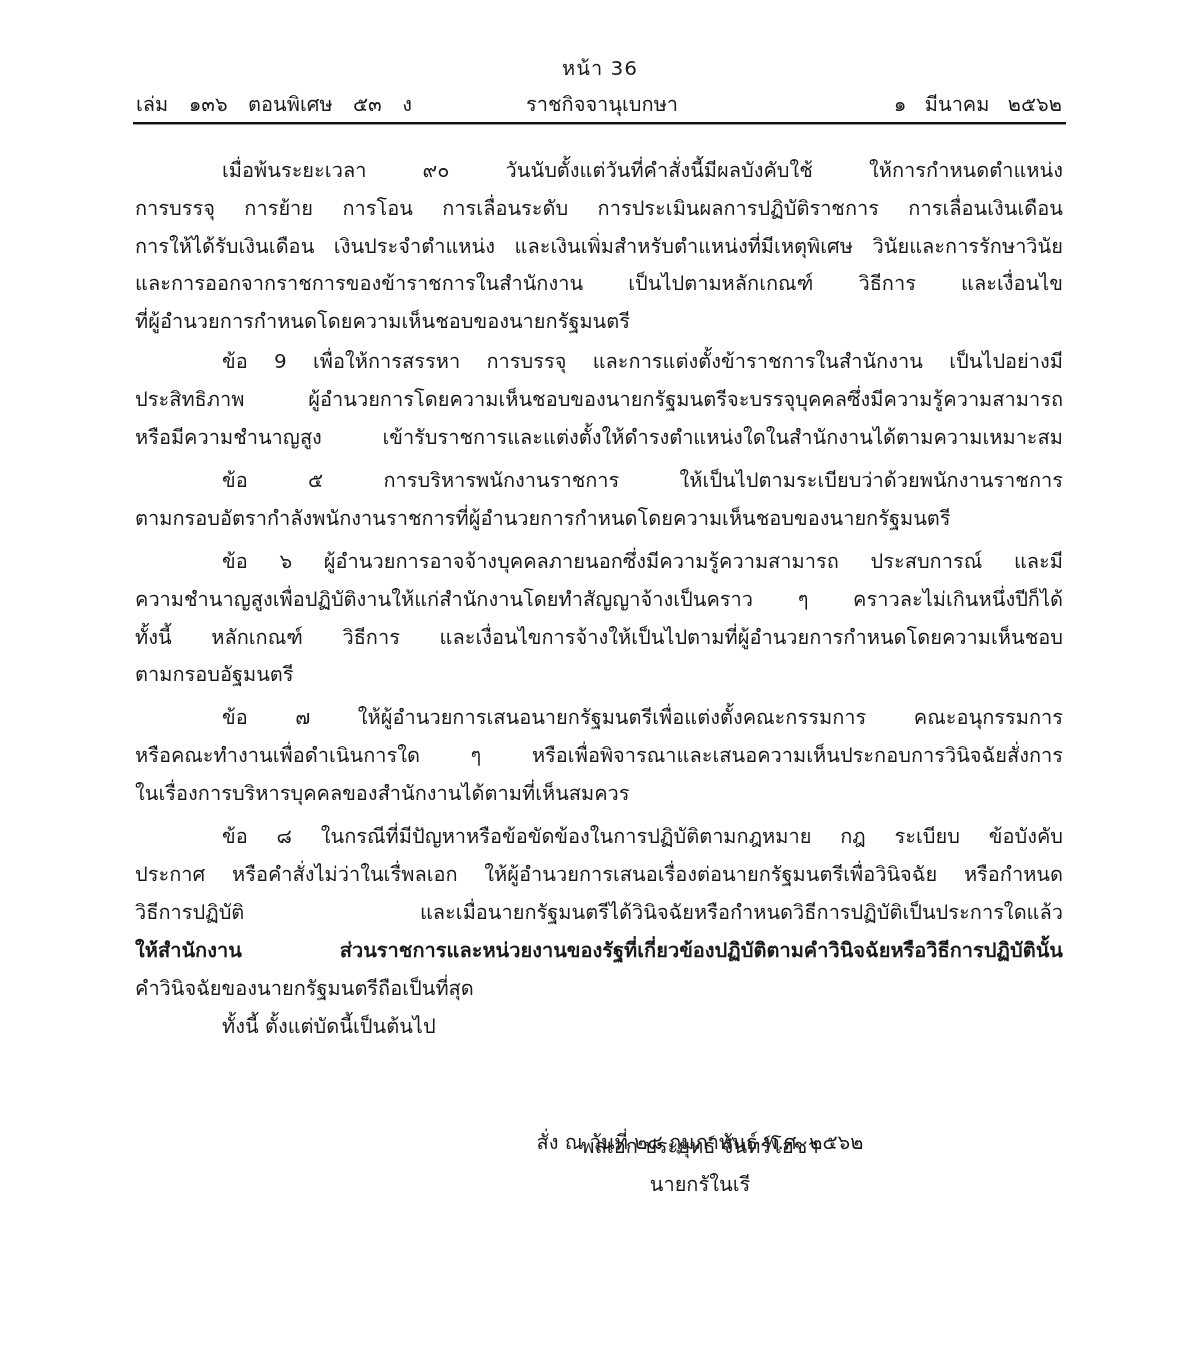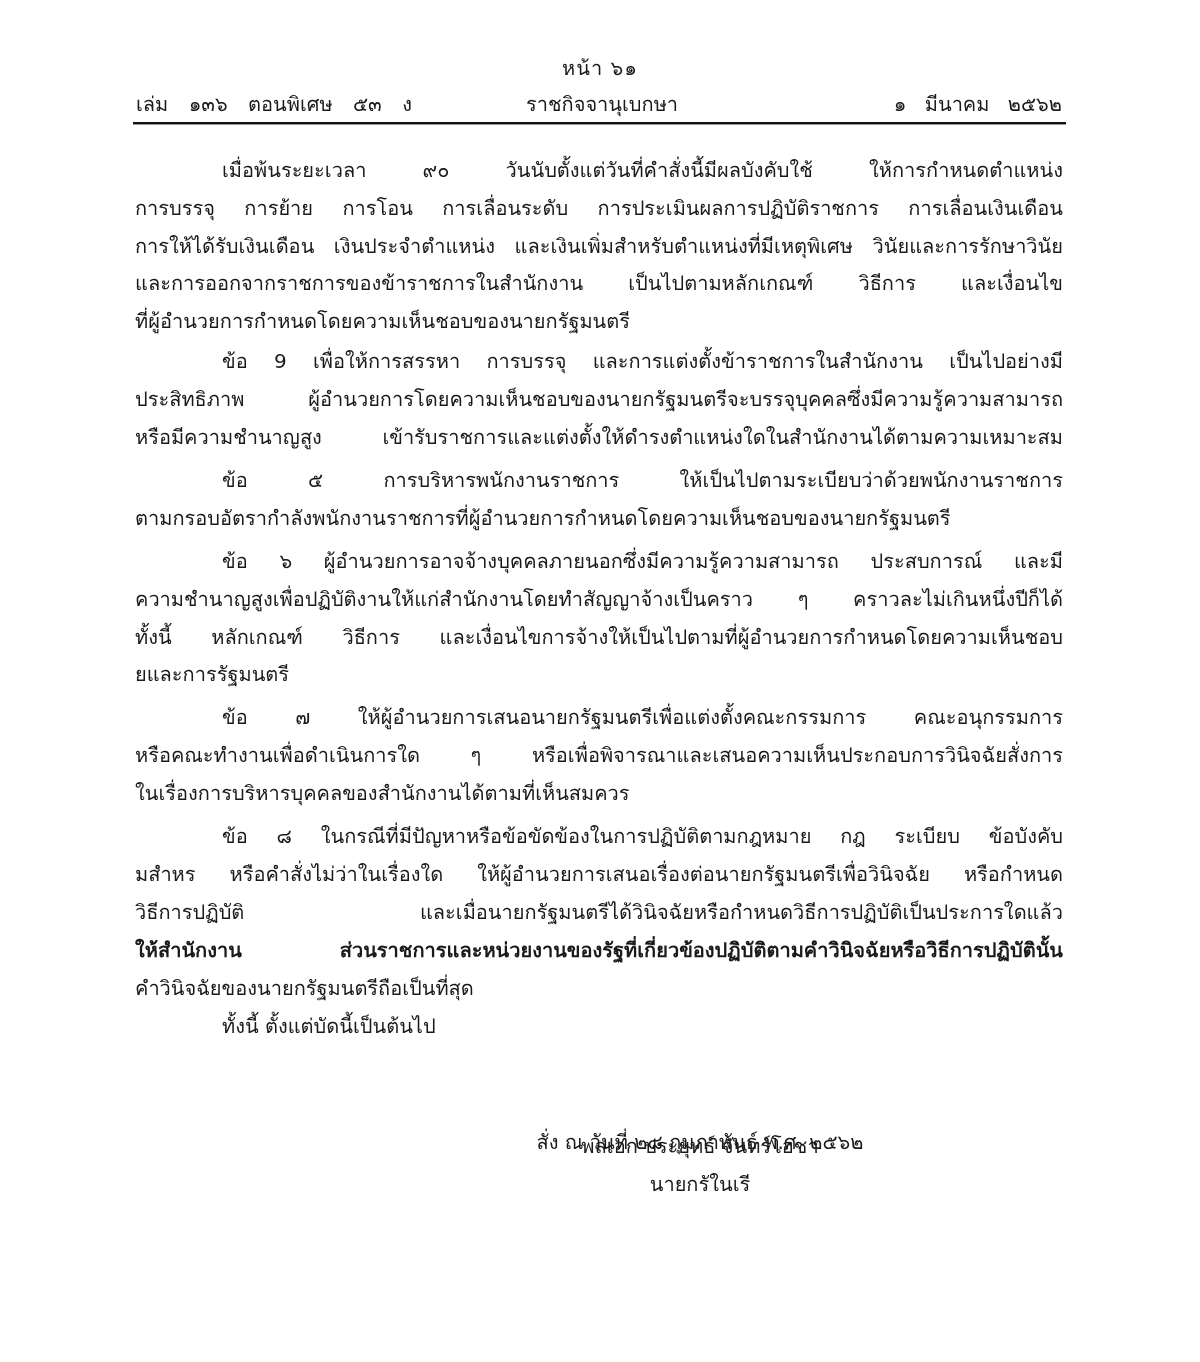--- a/index.html
+++ b/index.html
@@ -87,21 +87,21 @@
       height: 30px;
       line-height: 30px;
       white-space: nowrap;
     }
   </style>
 </head>
 <body>
 
 <div class="page">
 
-  <div class="page-number">หน้า   ๖๑</div>
+  <div class="page-number">หน้า   36</div>
 
   <div class="header-row">
     <span class="h-volume">เล่ม  ๑๓๖  ตอนพิเศษ  ๕๓  ง</span>
     <span class="h-gazette">ราชกิจจานุเบกษา</span>
     <span class="h-date">๑  มีนาคม  ๒๕๖๒</span>
   </div>
 
   <div class="rule"></div>
 
   <div>
@@ -115,28 +115,28 @@
     <div class="line indent" style="top:346px;">ข้อ 9 เพื่อให้การสรรหา การบรรจุ และการแต่งตั้งข้าราชการในสำนักงาน เป็นไปอย่างมี</div>
     <div class="line" style="top:384px;">ประสิทธิภาพ ผู้อำนวยการโดยความเห็นชอบของนายกรัฐมนตรีจะบรรจุบุคคลซึ่งมีความรู้ความสามารถ</div>
     <div class="line" style="top:422px;">หรือมีความชำนาญสูง เข้ารับราชการและแต่งตั้งให้ดำรงตำแหน่งใดในสำนักงานได้ตามความเหมาะสม</div>
 
     <div class="line indent" style="top:465px;">ข้อ ๕ การบริหารพนักงานราชการ ให้เป็นไปตามระเบียบว่าด้วยพนักงานราชการ</div>
     <div class="line" style="top:503px;">ตามกรอบอัตรากำลังพนักงานราชการที่ผู้อำนวยการกำหนดโดยความเห็นชอบของนายกรัฐมนตรี</div>
 
     <div class="line indent" style="top:546px;">ข้อ ๖ ผู้อำนวยการอาจจ้างบุคคลภายนอกซึ่งมีความรู้ความสามารถ ประสบการณ์ และมี</div>
     <div class="line" style="top:584px;">ความชำนาญสูงเพื่อปฏิบัติงานให้แก่สำนักงานโดยทำสัญญาจ้างเป็นคราว ๆ คราวละไม่เกินหนึ่งปีก็ได้</div>
     <div class="line" style="top:622px;">ทั้งนี้ หลักเกณฑ์ วิธีการ และเงื่อนไขการจ้างให้เป็นไปตามที่ผู้อำนวยการกำหนดโดยความเห็นชอบ</div>
-    <div class="line last" style="top:659px;">ยและการรัฐมนตรี</div>
+    <div class="line last" style="top:659px;">ตามกรอบอัฐมนตรี</div>
 
     <div class="line indent" style="top:702px;">ข้อ ๗ ให้ผู้อำนวยการเสนอนายกรัฐมนตรีเพื่อแต่งตั้งคณะกรรมการ คณะอนุกรรมการ</div>
     <div class="line" style="top:740px;">หรือคณะทำงานเพื่อดำเนินการใด ๆ หรือเพื่อพิจารณาและเสนอความเห็นประกอบการวินิจฉัยสั่งการ</div>
     <div class="line last" style="top:778px;">ในเรื่องการบริหารบุคคลของสำนักงานได้ตามที่เห็นสมควร</div>
 
     <div class="line indent" style="top:821px;">ข้อ ๘ ในกรณีที่มีปัญหาหรือข้อขัดข้องในการปฏิบัติตามกฎหมาย กฎ ระเบียบ ข้อบังคับ</div>
-    <div class="line" style="top:859px;">มสำหร หรือคำสั่งไม่ว่าในเรื่องใด ให้ผู้อำนวยการเสนอเรื่องต่อนายกรัฐมนตรีเพื่อวินิจฉัย หรือกำหนด</div>
+    <div class="line" style="top:859px;">ประกาศ หรือคำสั่งไม่ว่าในเรื่พลเอก ให้ผู้อำนวยการเสนอเรื่องต่อนายกรัฐมนตรีเพื่อวินิจฉัย หรือกำหนด</div>
     <div class="line" style="top:897px;">วิธีการปฏิบัติ และเมื่อนายกรัฐมนตรีได้วินิจฉัยหรือกำหนดวิธีการปฏิบัติเป็นประการใดแล้ว</div>
     <div class="line" style="top:935px;font-weight:bold;">ให้สำนักงาน ส่วนราชการและหน่วยงานของรัฐที่เกี่ยวข้องปฏิบัติตามคำวินิจฉัยหรือวิธีการปฏิบัตินั้น</div>
     <div class="line last" style="top:973px;">คำวินิจฉัยของนายกรัฐมนตรีถือเป็นที่สุด</div>
 
     <div class="line indent-last" style="top:1011px;">ทั้งนี้ ตั้งแต่บัดนี้เป็นต้นไป</div>
   </div>
 
   <div>
     <div class="signature" style="top:1093px;margin-top:34px;">สั่ง  ณ  วันที่  ๒๘  กุมภาพันธ์  พ.ศ.  ๒๕๖๒</div>
     <div class="signature" style="top:1131px;">พลเอก  ประยุทธ์  จันทร์โอชา</div>

